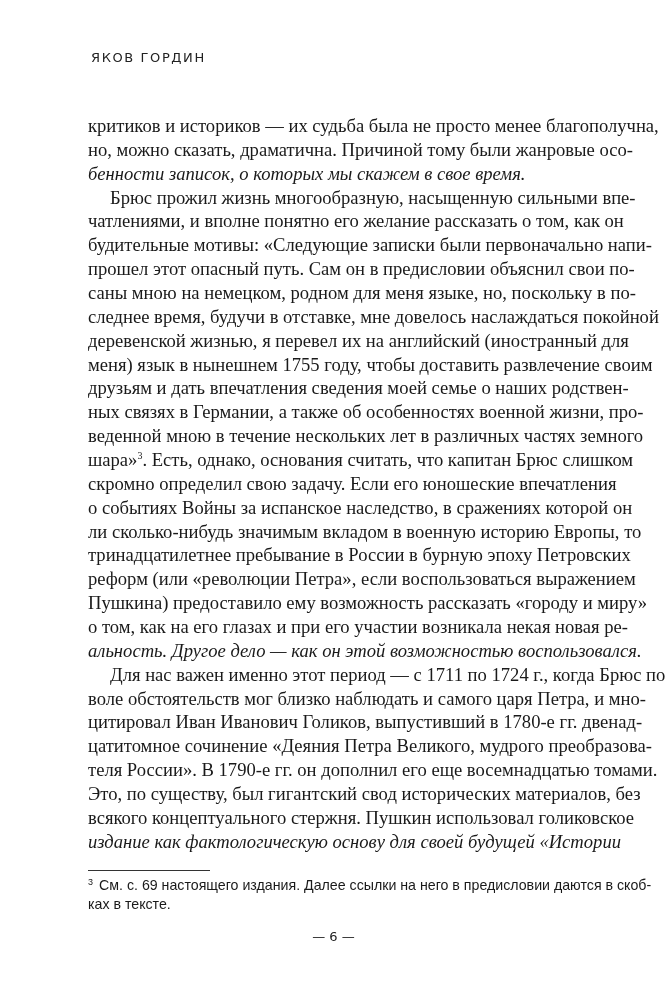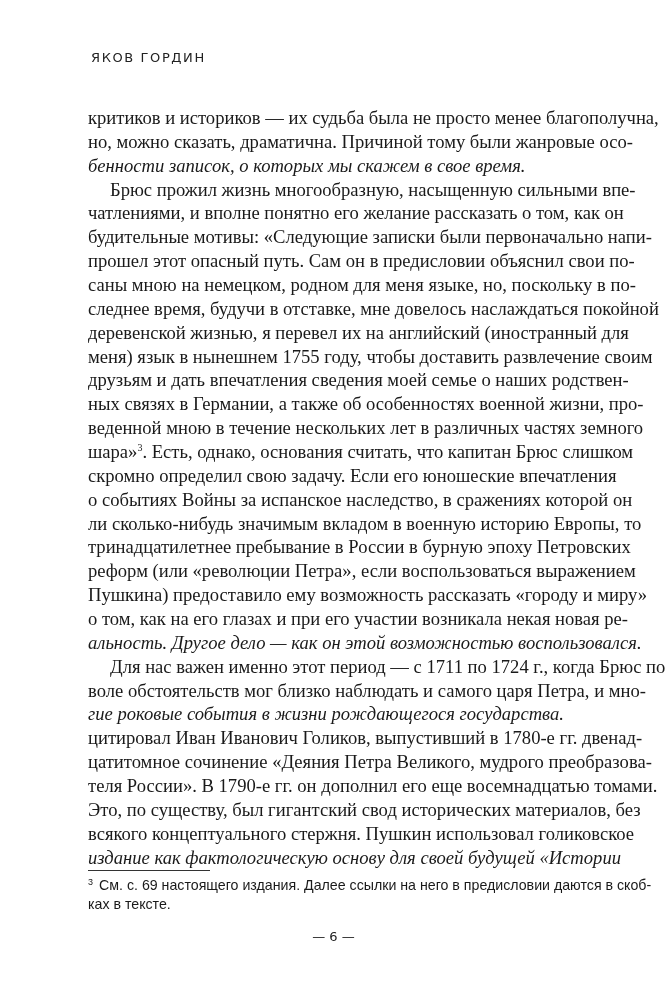--- a/index.html
+++ b/index.html
@@ -6,21 +6,21 @@
   body {
     width: 667px; height: 1000px; background: #ffffff; position: relative; overflow: hidden;
     color: #1a1a1a;
   }
   .running-head {
     position: absolute; left: 91px; top: 50px;
     font-family: "DejaVu Sans", sans-serif; font-size: 13px; letter-spacing: 1.6px;
     color: #222;
   }
   .body-text {
-    position: absolute; left: 88px; top: 106px; width: 517px;
+    position: absolute; left: 88px; top: 114px; width: 517px;
     font-family: "Liberation Serif", serif; font-size: 18.6px; line-height: 23.87px;
   }
   .line {
     display: block; white-space: nowrap; text-align: justify; text-align-last: justify; height: 23.87px;
   }
   .line.last { text-align-last: left; font-style: italic; }
   .line.indent { padding-left: 22px; }
   sup { font-size: 10px; line-height: 0; vertical-align: 7px; }
   .fn-rule {
     position: absolute; left: 88px; top: 870px; width: 122px; height: 0; border-top: 1px solid #333;
@@ -66,21 +66,20 @@
       <span class="line">ли сколько-нибудь значимым вкладом в военную историю Европы, то</span>
       <span class="line">тринадцатилетнее пребывание в России в бурную эпоху Петровских</span>
       <span class="line">реформ (или «революции Петра», если воспользоваться выражением</span>
       <span class="line">Пушкина) предоставило ему возможность рассказать «городу и миру»</span>
       <span class="line">о том, как на его глазах и при его участии возникала некая новая ре-</span>
       <span class="line last">альность. Другое дело — как он этой возможностью воспользовался.</span>
     </div>
     <div>
       <span class="line indent">Для нас важен именно этот период — с 1711 по 1724 г., когда Брюс по</span>
       <span class="line">воле обстоятельств мог близко наблюдать и самого царя Петра, и мно-</span>
-      <span class="line last">гие роковые события в жизни рождающегося государства.</span>
     </div>
     <div>
       <span class="line">цитировал Иван Иванович Голиков, выпустивший в 1780-е гг. двенад-</span>
       <span class="line">цатитомное сочинение «Деяния Петра Великого, мудрого преобразова-</span>
       <span class="line">теля России». В 1790-е гг. он дополнил его еще восемнадцатью томами.</span>
       <span class="line">Это, по существу, был гигантский свод исторических материалов, без</span>
       <span class="line">всякого концептуального стержня. Пушкин использовал голиковское</span>
       <span class="line last">издание как фактологическую основу для своей будущей «Истории</span>
     </div>
   </div>

